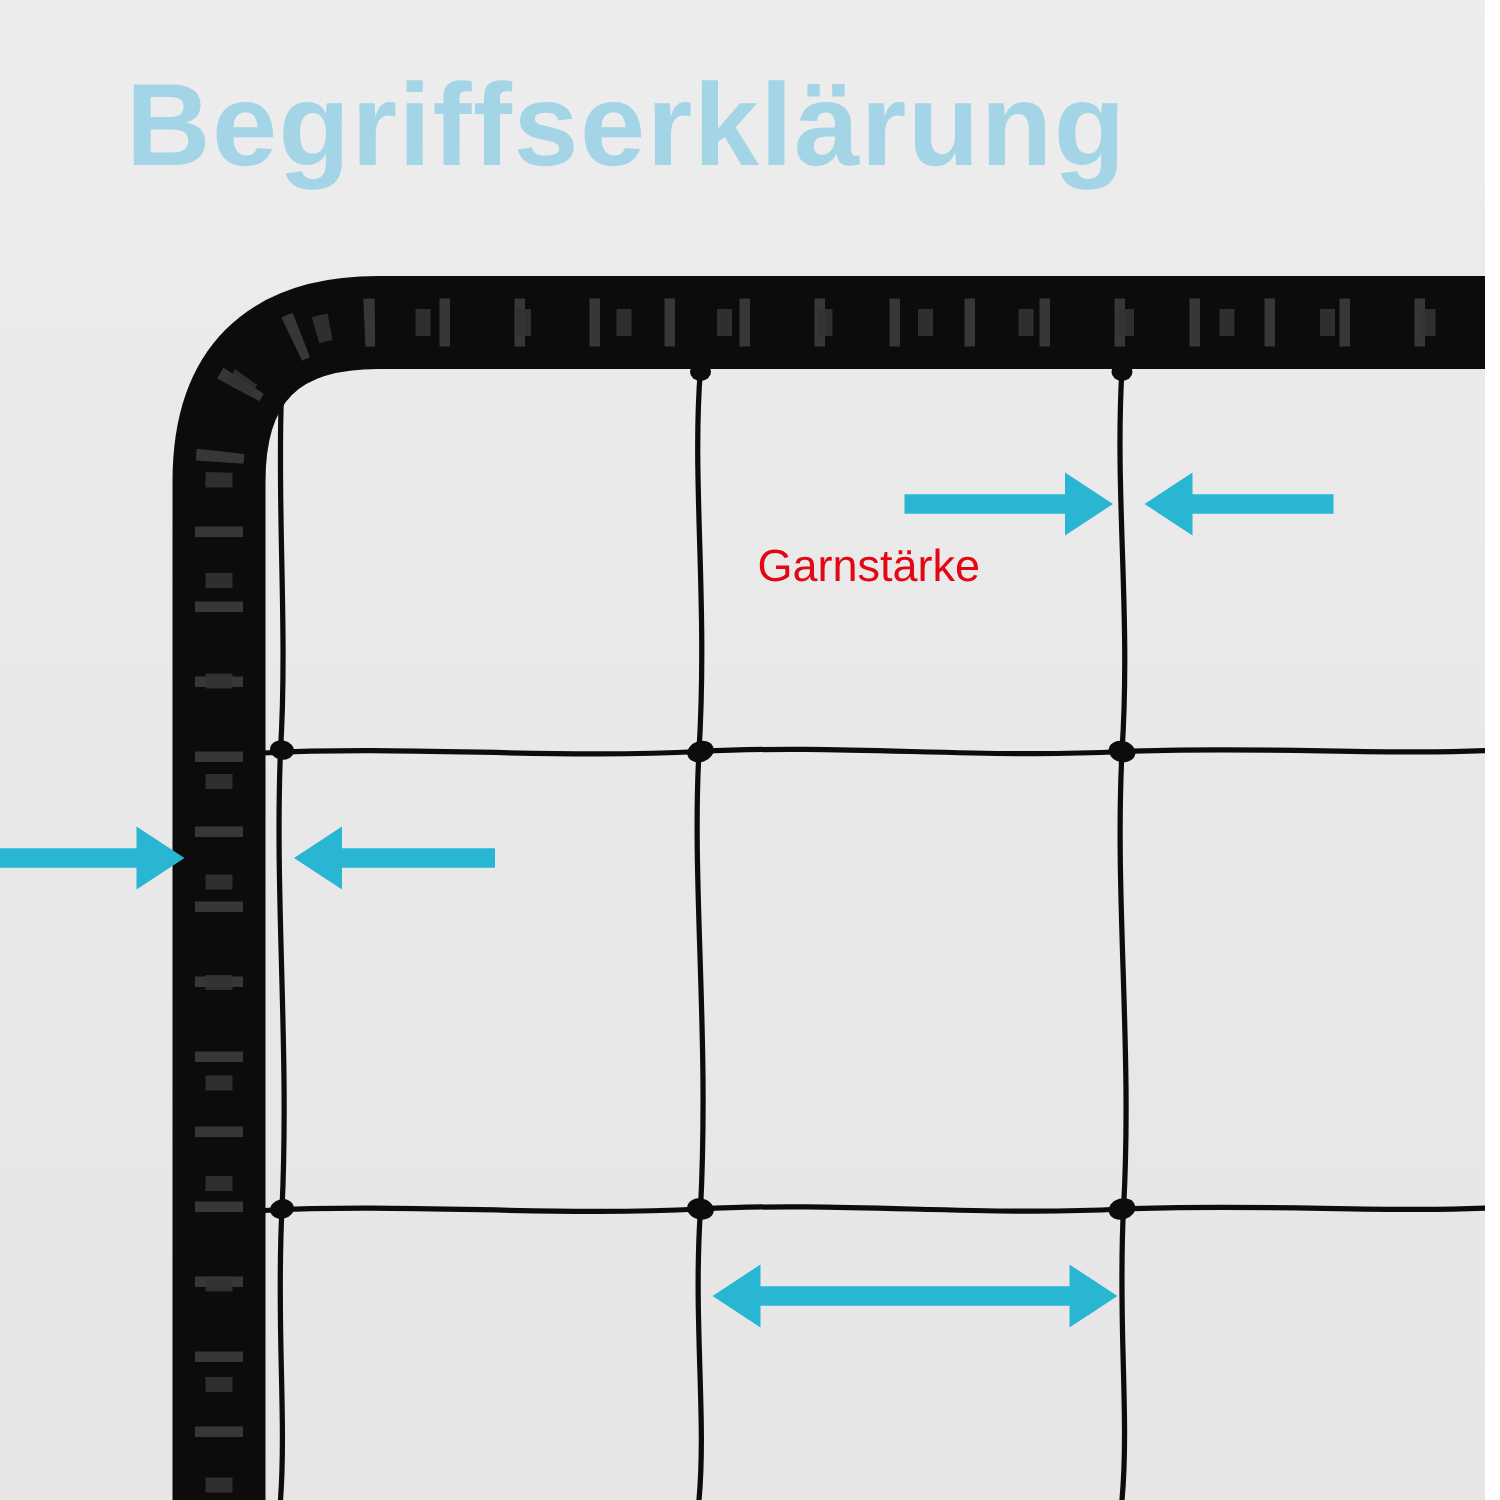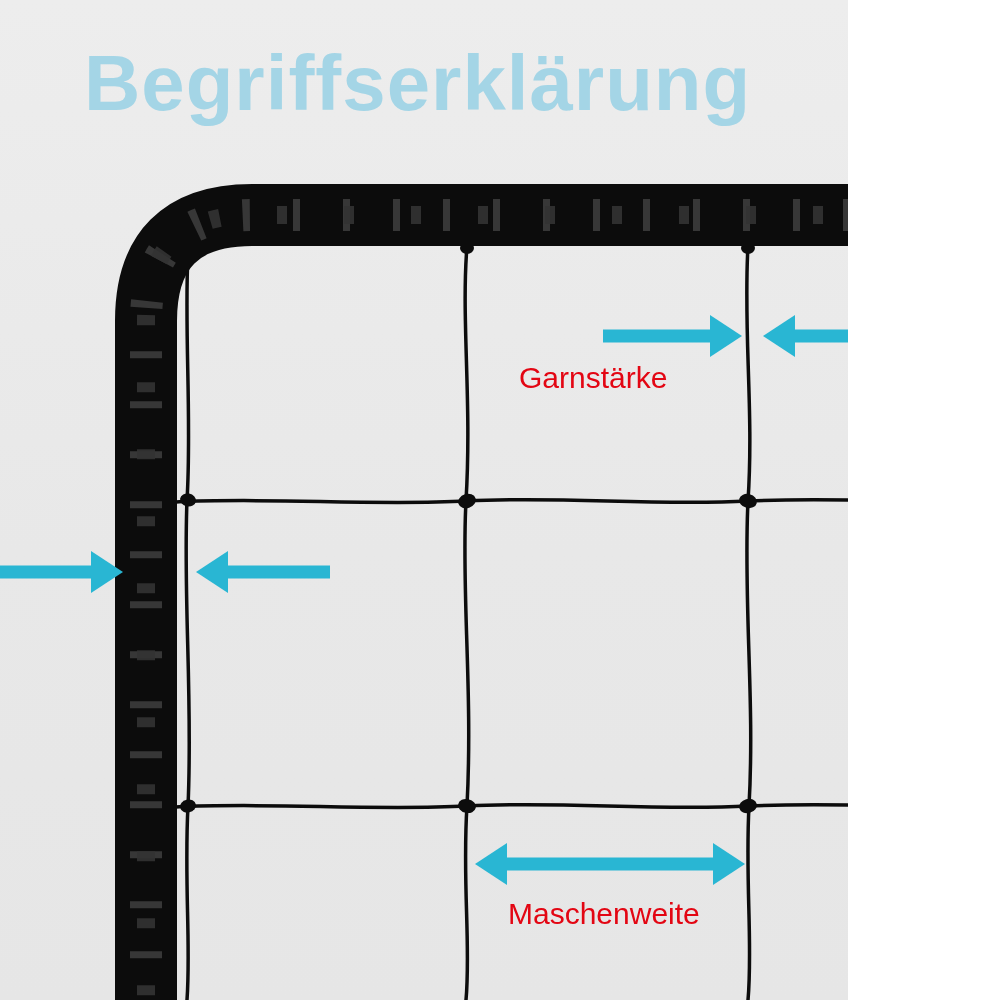--- a/index.html
+++ b/index.html
@@ -1,21 +1,21 @@
 <!DOCTYPE html>
 <html><head>
 <meta charset="utf-8">
 <style>
   html, body {
     margin: 0;
     padding: 0;
   }
   .canvas {
     position: relative;
-    width: 848px;
+    width: 990px;
     height: 1000px;
     overflow: hidden;
     background: linear-gradient(180deg, #ededed 0%, #e8e8e8 55%, #e6e6e6 100%);
     font-family: "Liberation Sans", sans-serif;
   }
   .net-svg {
     position: absolute;
     left: 0;
     top: 0;
   }
@@ -38,21 +38,21 @@
     color: #9c9c9c;
   }
   .red-label {
     position: absolute;
     color: #e30613;
     font-size: 30px;
     font-weight: 400;
     line-height: 40px;
     white-space: nowrap;
   }
-  .label-garnstaerke   { left: 519px; top: 358px; }
+  .label-garnstaerke   { left: 505px; top: 358px; }
   .label-netzkante-1   { left: 205px; top: 604px; }
   .label-netzkante-2   { left: 205px; top: 644px; }
   .label-maschenweite  { left: 508px; top: 894px; }
 </style>
 </head>
 <body>
 
 <div class="canvas">
 
   <svg class="net-svg" width="1000" height="1000" viewBox="0 0 1000 1000">
@@ -103,15 +103,14 @@
     <g>
       <line x1="505" y1="864" x2="715" y2="864" stroke-width="13" stroke="#29b6d3"></line>
       <polygon points="507,843 475,864 507,885" fill="#29b6d3"></polygon>
       <polygon points="713,843 745,864 713,885" fill="#29b6d3"></polygon>
     </g>
   </svg>
 
   <h1 class="page-title">Begriffserklärung</h1>
 
   <div class="red-label label-garnstaerke">Garnstärke</div>
-  <div class="red-label label-maschenweite">Maschenweite</div>
 
 </div>
 
 </body></html>

